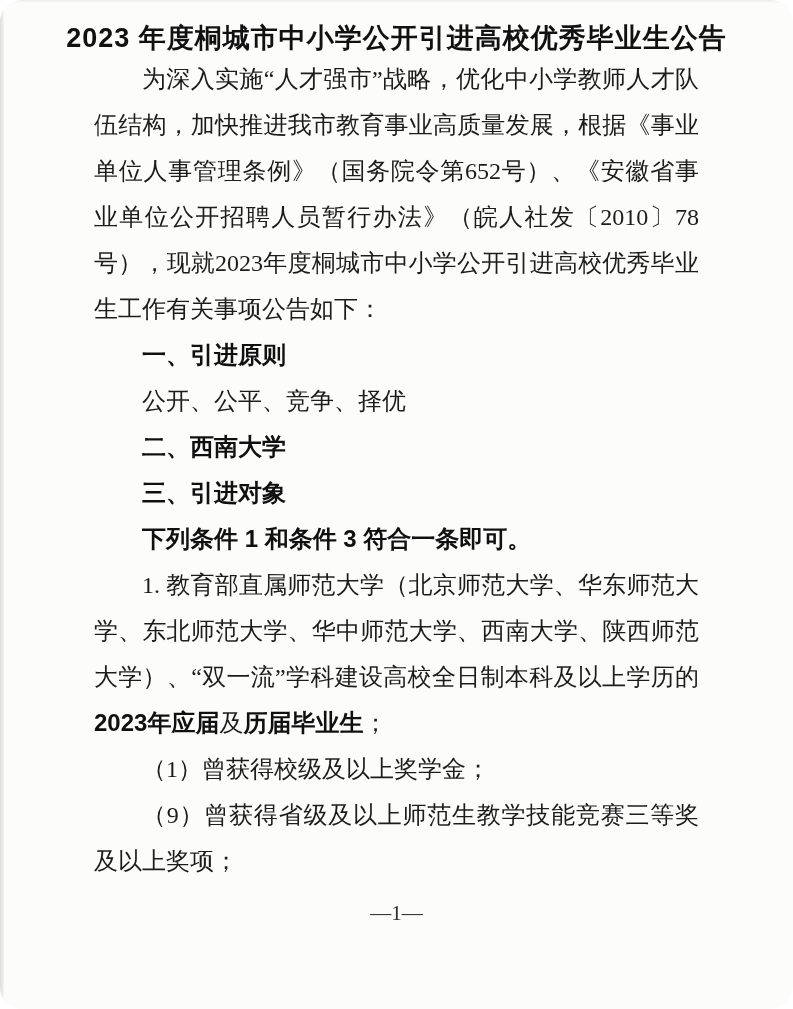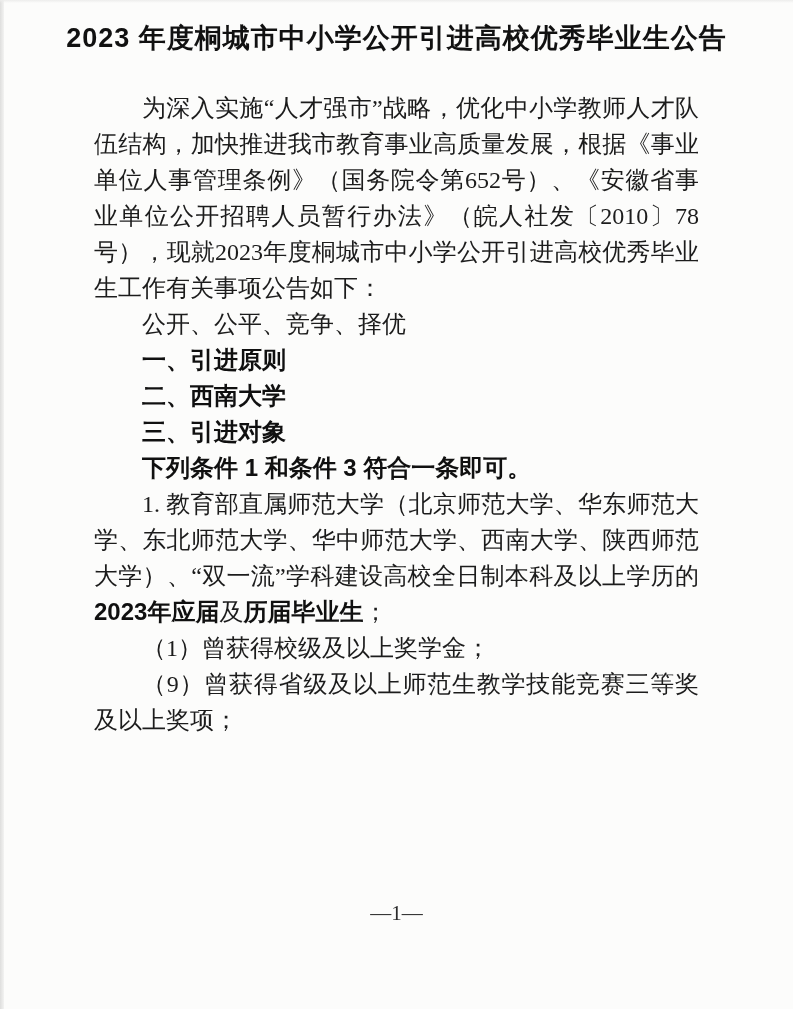--- a/index.html
+++ b/index.html
@@ -9,20 +9,21 @@
   }
   .page {
     position: relative;
     width: 793px;
     height: 1009px;
     background: #fcfcfb;
     overflow: hidden;
     font-family: "Liberation Serif", "DejaVu Serif", serif;
     color: #1c1c1c;
     box-sizing: border-box;
+    border-radius: 22px;
   }
   
   .page::before {
     content: "";
     position: absolute;
     left: 0; top: 0; bottom: 0;
     width: 4px;
     background: linear-gradient(to right, #dededd, #f3f3f2);
     pointer-events: none;
   }
@@ -38,24 +39,23 @@
     margin: 0;
     padding-top: 20px;
     text-align: center;
     font-family: "Liberation Sans", "DejaVu Sans", sans-serif;
     font-weight: 700;
     font-size: 27px;
     letter-spacing: 1px;
     color: #111;
   }
   .doc-body {
-    margin-top: 34px;
     padding: 0 94px;
     font-size: 24px;
-    line-height: 36px;
+    line-height: 46px;
     text-align: justify;
     text-justify: inter-ideograph;
   }
   .para {
     margin: 0;
     text-indent: 2em;
   }
   .para.heading {
     font-family: "Liberation Sans", "DejaVu Sans", sans-serif;
     font-weight: 700;
@@ -78,22 +78,22 @@
   }
 </style>
 </head>
 <body>
 
 <div class="page">
   <h1 class="doc-title">2023 年度桐城市中小学公开引进高校优秀毕业生公告</h1>
 
   <div class="doc-body">
       <p class="para body"><span class="seg">为深入实施“人才强市”战略，优化中小学教师人才队伍结构，加快推进我市教育事业高质量发展，根据《事业单位人事管理条例》（国务院令第652号）、《安徽省事业单位公开招聘人员暂行办法》（皖人社发〔2010〕78号），现就2023年度桐城市中小学公开引进高校优秀毕业生工作有关事项公告如下：</span></p>
+      <p class="para heading"><span class="seg bold">一、引进原则</span></p>
       <p class="para body"><span class="seg">公开、公平、竞争、择优</span></p>
-      <p class="para heading"><span class="seg bold">一、引进原则</span></p>
       <p class="para heading"><span class="seg bold">二、西南大学</span></p>
       <p class="para heading"><span class="seg bold">三、引进对象</span></p>
       <p class="para heading"><span class="seg bold">下列条件 1 和条件 3 符合一条即可。</span></p>
       <p class="para body"><span class="seg">1. 教育部直属师范大学（北京师范大学、华东师范大学、东北师范大学、华中师范大学、西南大学、陕西师范大学）、“双一流”学科建设高校全日制本科及以上学历的</span><span class="seg bold">2023年应届</span><span class="seg">及</span><span class="seg bold">历届毕业生</span><span class="seg">；</span></p>
       <p class="para body"><span class="seg">（1）曾获得校级及以上奖学金；</span></p>
       <p class="para body"><span class="seg">（9）曾获得省级及以上师范生教学技能竞赛三等奖及以上奖项；</span></p>
     </div>
 
   <div class="page-number">—1—</div>
 </div>

